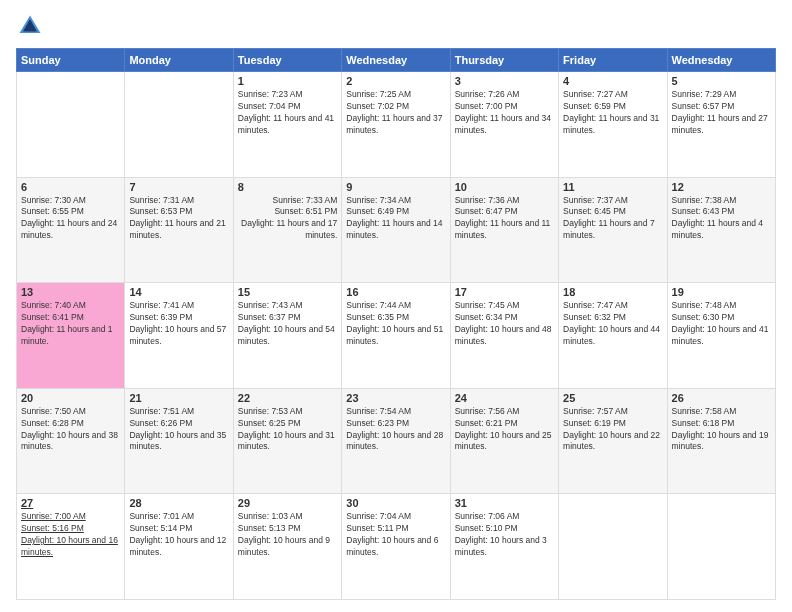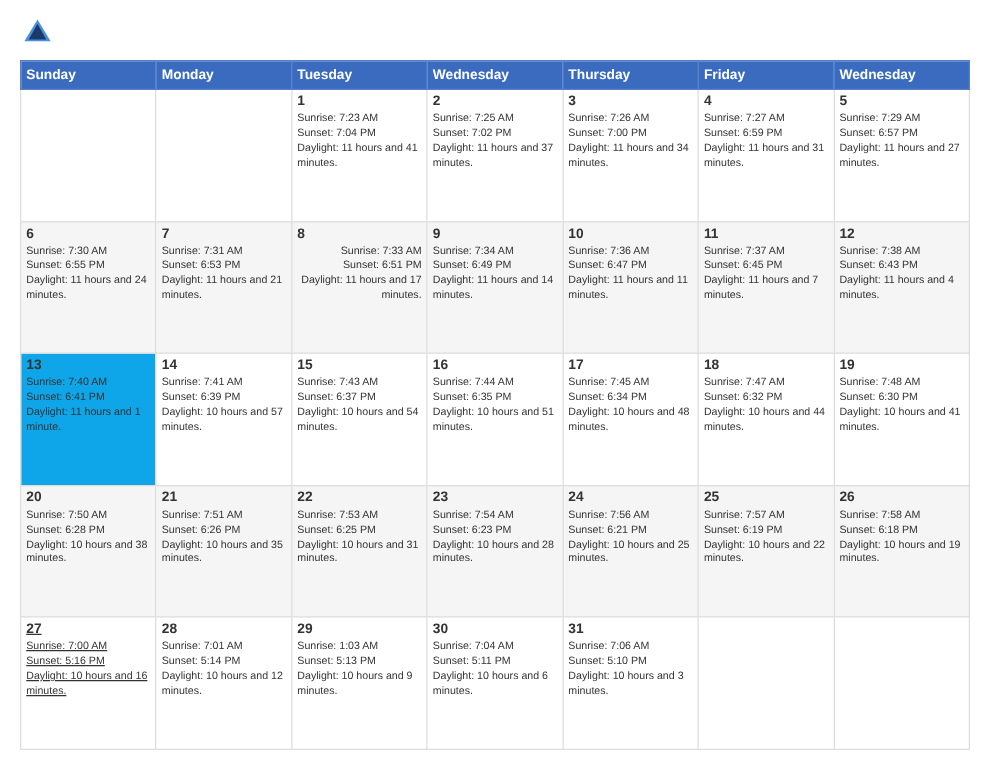--- a/index.html
+++ b/index.html
@@ -205,21 +205,21 @@
 Daylight: 11 hours and 7 minutes.</div>
           </td>
           <td style="background: rgb(245, 245, 245);">
             <span class="day-number">12</span>
             <div class="day-info" style="white-space: pre-line;">Sunrise: 7:38 AM
 Sunset: 6:43 PM
 Daylight: 11 hours and 4 minutes.</div>
           </td>
         </tr>
         <tr>
-          <td style="background: #0ea5e9;">
+          <td style="background: #f9a8d4;">
             <span class="day-number">13</span>
             <div class="day-info" style="white-space: pre-line;">Sunrise: 7:40 AM
 Sunset: 6:41 PM
 Daylight: 11 hours and 1 minute.</div>
           </td>
           <td style="background: rgb(255, 255, 255);">
             <span class="day-number">14</span>
             <div class="day-info" style="white-space: pre-line;">Sunrise: 7:41 AM
 Sunset: 6:39 PM
 Daylight: 10 hours and 57 minutes.</div>

